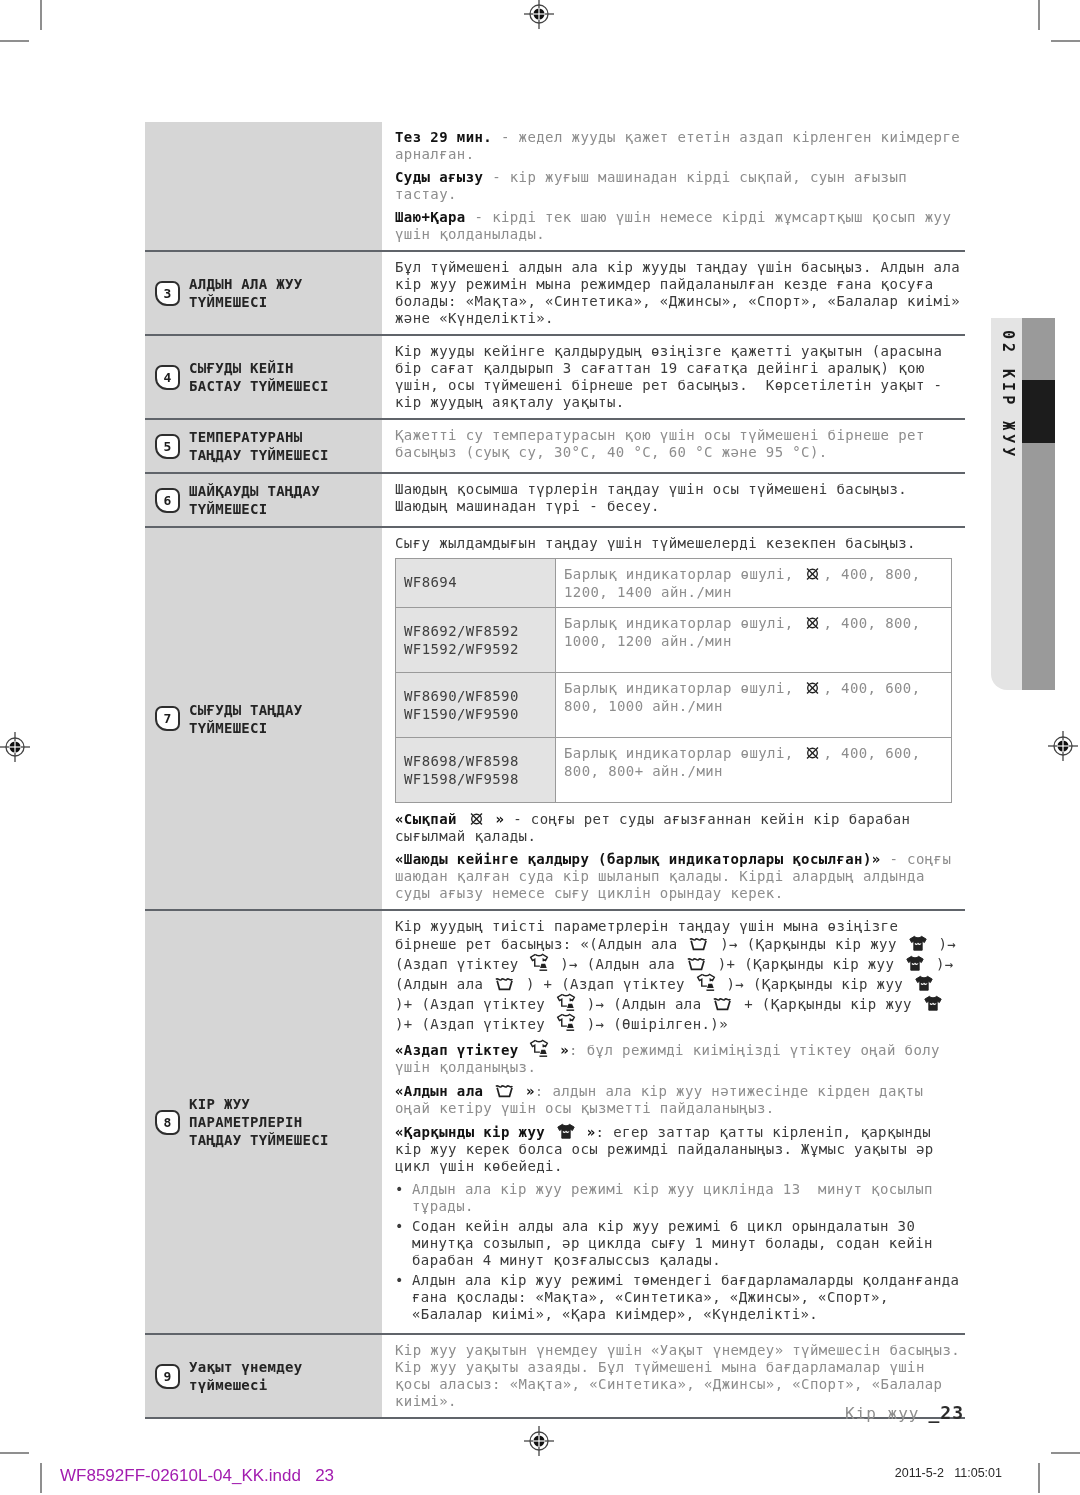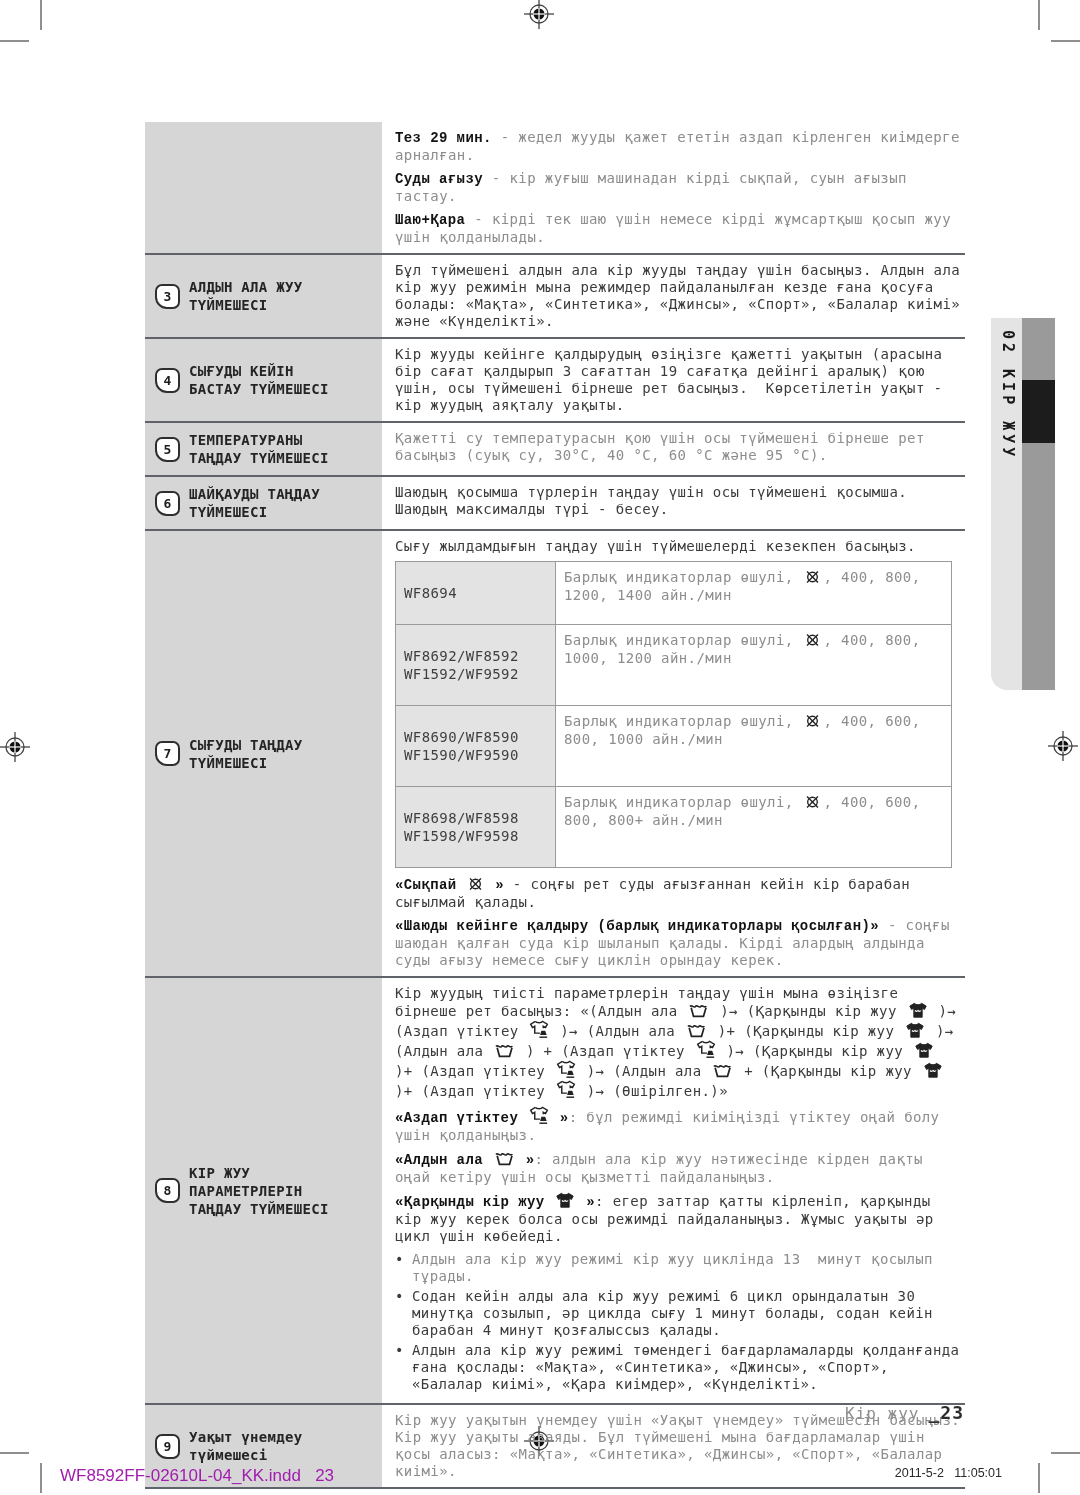--- a/index.html
+++ b/index.html
@@ -36,31 +36,31 @@
     white-space:pre-line;letter-spacing:0.3px;
   }
   .right-cell{
     flex:1;padding:7px 4px 7px 13px;box-sizing:border-box;
     font-size:14px;line-height:17px;letter-spacing:0.4px;color:#3b3b3b;
   }
   p.body{margin:0 0 6px 0;white-space:pre-wrap;}
   p.body:last-child{margin-bottom:0;}
   .tone-dark{color:#3b3b3b;}
   .tone-light{color:#8d8d8d;}
-  p.body b, .bullet b{color:#121212;font-family:Liberation Mono, monospace;}
+  p.body b, .bullet b{color:#121212;}
   
   .wicon{display:inline-block;vertical-align:-3px;margin:0 2px;line-height:0;}
   .wicon svg{display:block;}
   
   .spin-table{border:1px solid #9a9a9a;margin:4px 0 8px 0;width:557px;box-sizing:border-box;}
   .st-row{display:flex;}
   .st-row + .st-row{border-top:1px solid #9a9a9a;}
   .st-models{
     flex:0 0 160px;background:#e3e3e3;border-right:1px solid #9a9a9a;
-    padding:22px 8px;box-sizing:border-box;color:#3f3f3f;white-space:pre-line;
+    padding:14px 8px;box-sizing:border-box;color:#3f3f3f;white-space:pre-line;
     font-size:14px;line-height:18px;
   }
   .st-desc{flex:1;padding:6px 8px;box-sizing:border-box;color:#8d8d8d;white-space:pre-wrap;line-height:18px;}
   
   .bullet{display:flex;margin:0 0 3px 0;}
   .bullet .dot{flex:0 0 17px;color:#3b3b3b;}
   .bullet .btxt{flex:1;white-space:pre-wrap;}
   
   .side-tab{position:absolute;left:991px;top:318px;width:64px;height:372px;}
   .tab-light{
@@ -177,21 +177,21 @@
         <p class="body tone-light"><span>Қажетті су температурасын қою үшін осы түймешені бірнеше рет басыңыз (суық су, 30°C, 40 °C, 60 °C және 95 °C).</span></p>
       </div>
     </div>
     <div class="row">
       <div class="left-cell">
         <div class="badge">6</div>
         <div class="label">ШАЙҚАУДЫ ТАҢДАУ
 ТҮЙМЕШЕСІ</div>
       </div>
       <div class="right-cell">
-        <p class="body tone-dark"><span>Шаюдың қосымша түрлерін таңдау үшін осы түймешені қосымша. Шаюдың максималды түрі - бесеу.</span></p>
+        <p class="body tone-dark"><span>Шаюдың қосымша түрлерін таңдау үшін осы түймешені басыңыз. Шаюдың машинадан түрі - бесеу.</span></p>
       </div>
     </div>
     <div class="row">
       <div class="left-cell">
         <div class="badge">7</div>
         <div class="label">СЫҒУДЫ ТАҢДАУ
 ТҮЙМЕШЕСІ</div>
       </div>
       <div class="right-cell">
         <p class="body tone-dark"><span>Сығу жылдамдығын таңдау үшін түймешелерді кезекпен басыңыз.</span></p>

